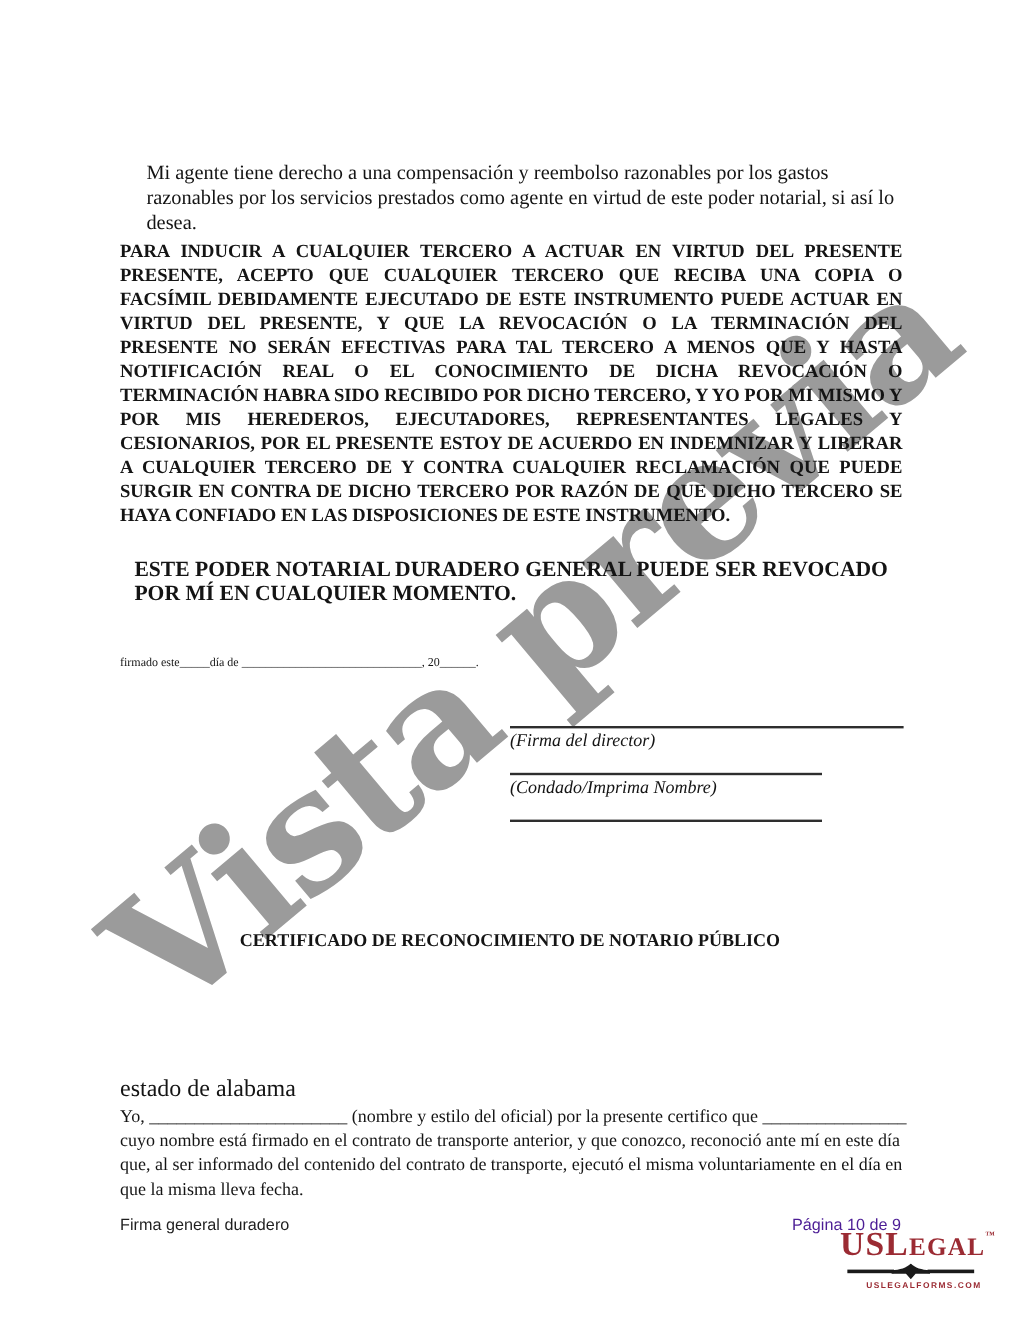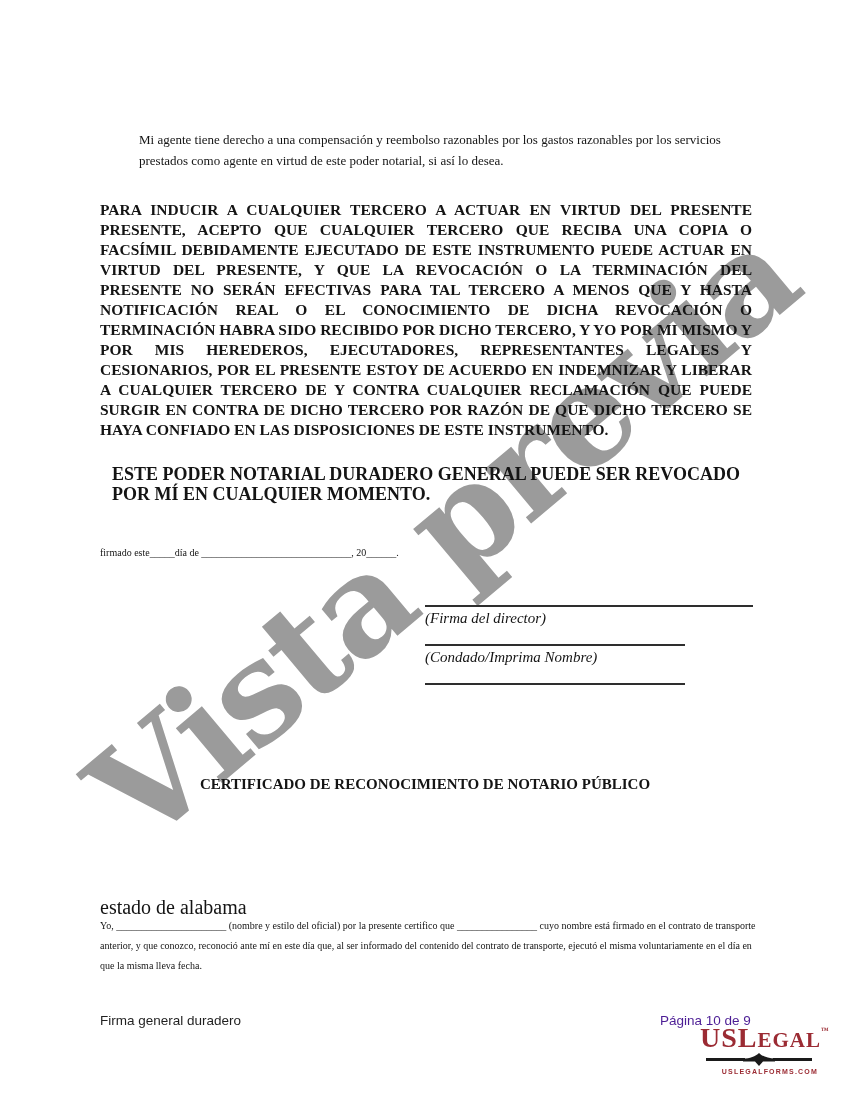--- a/index.html
+++ b/index.html
@@ -11,36 +11,36 @@
   .layer{position:absolute;inset:0;z-index:1;}
   
   .watermark{
     position:absolute;left:442px;top:535px;z-index:0;
     transform:translate(-50%,-50%) rotate(-40deg);
     font-family:"DejaVu Serif", serif;font-weight:bold;
     font-size:138px;letter-spacing:-4px;white-space:nowrap;
     color:var(--watermark_gray,#9b9b9b);
   }
   
-  .intro{position:absolute;left:139px;top:116px;width:632px;font-size:13px;line-height:21px;}
+  .intro{position:absolute;left:122px;top:116px;width:632px;font-size:17px;line-height:21px;}
   .inducement{position:absolute;left:100px;top:184px;width:652px;font-size:15.5px;line-height:20px;font-weight:bold;text-align:justify;}
   .revocation{position:absolute;left:100px;top:446px;width:630px;font-size:18px;line-height:20px;font-weight:bold;margin-left:12px;}
   .signing{position:absolute;left:100px;top:537px;width:652px;font-size:10px;}
   
   .sigblock{position:absolute;left:425px;top:605px;width:332px;font-size:15px;}
   .sigrule{border-top:2px solid #2e2e2e;height:0;}
   .w-long{width:328px;}
   .w-short{width:260px;}
   .siglabel{font-style:italic;margin-top:2px;line-height:19px;}
   .gap1{margin-top:16px;}
   .lbl3{width:292px;}
   
   .notary-heading{position:absolute;left:100px;top:776px;width:650px;text-align:center;font-weight:bold;font-size:15px;}
   .state-block{position:absolute;left:100px;top:856px;width:652px;font-size:20px;line-height:19.5px;margin-top:42px;}
-  .notary-para{position:absolute;left:100px;top:906px;width:662px;font-size:10px;line-height:20.2px;}
+  .notary-para{position:absolute;left:100px;top:906px;width:662px;font-size:15px;line-height:20.2px;}
   
   .footer-title{position:absolute;left:100px;top:1013px;font-family:"Liberation Sans", sans-serif;font-size:13.5px;color:#1f1f1f;}
   .footer-page{position:absolute;left:660px;top:1013px;font-family:"Liberation Sans", sans-serif;font-size:13.5px;color:#4c1d95;}
   
   .logo{position:absolute;left:700px;top:1024px;width:118px;text-align:right;z-index:2;line-height:1;}
   .brand{color:var(--brand_red,#9b2b33);font-family:"Liberation Serif", serif;font-weight:bold;white-space:nowrap;}
   .brand-big{font-size:28px;letter-spacing:1px;}
   .brand-small{font-size:21px;letter-spacing:1px;}
   .brand-tm{font-size:8px;vertical-align:14px;}
   .eagle{display:block;margin:1px auto 2px auto;}

